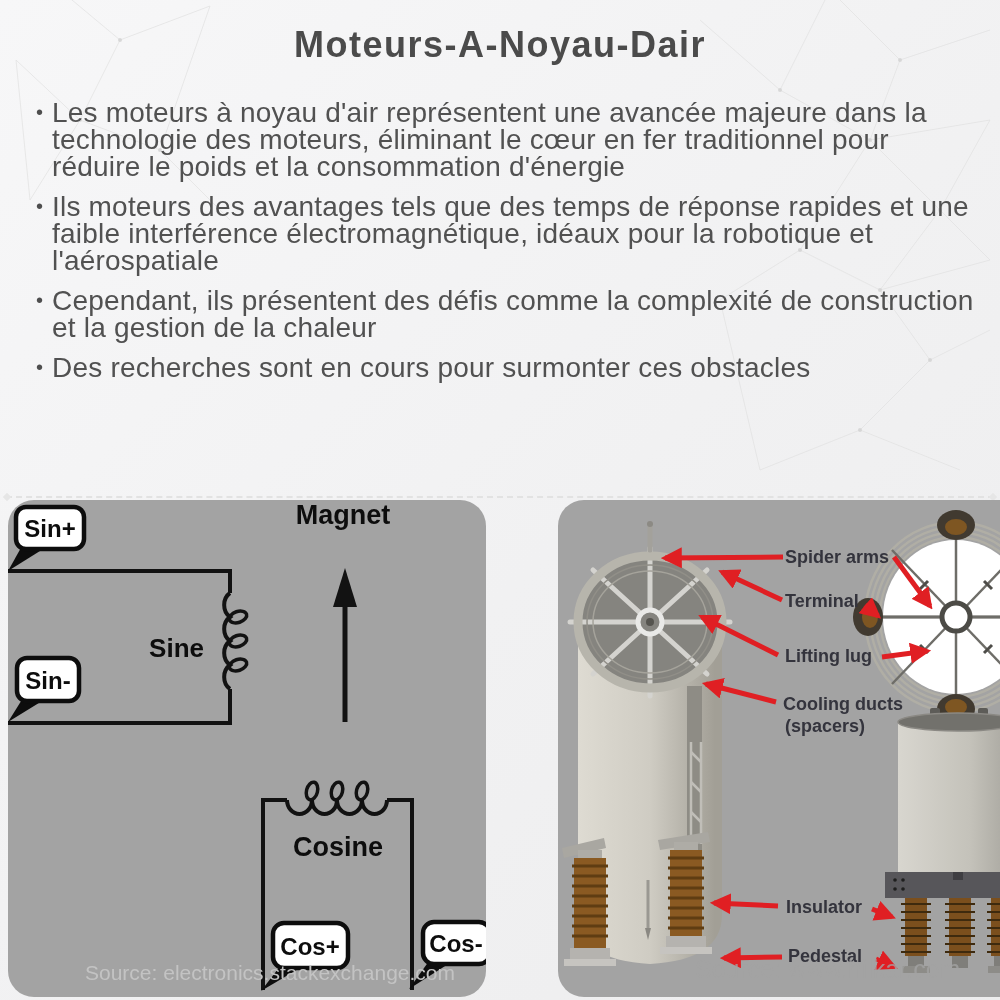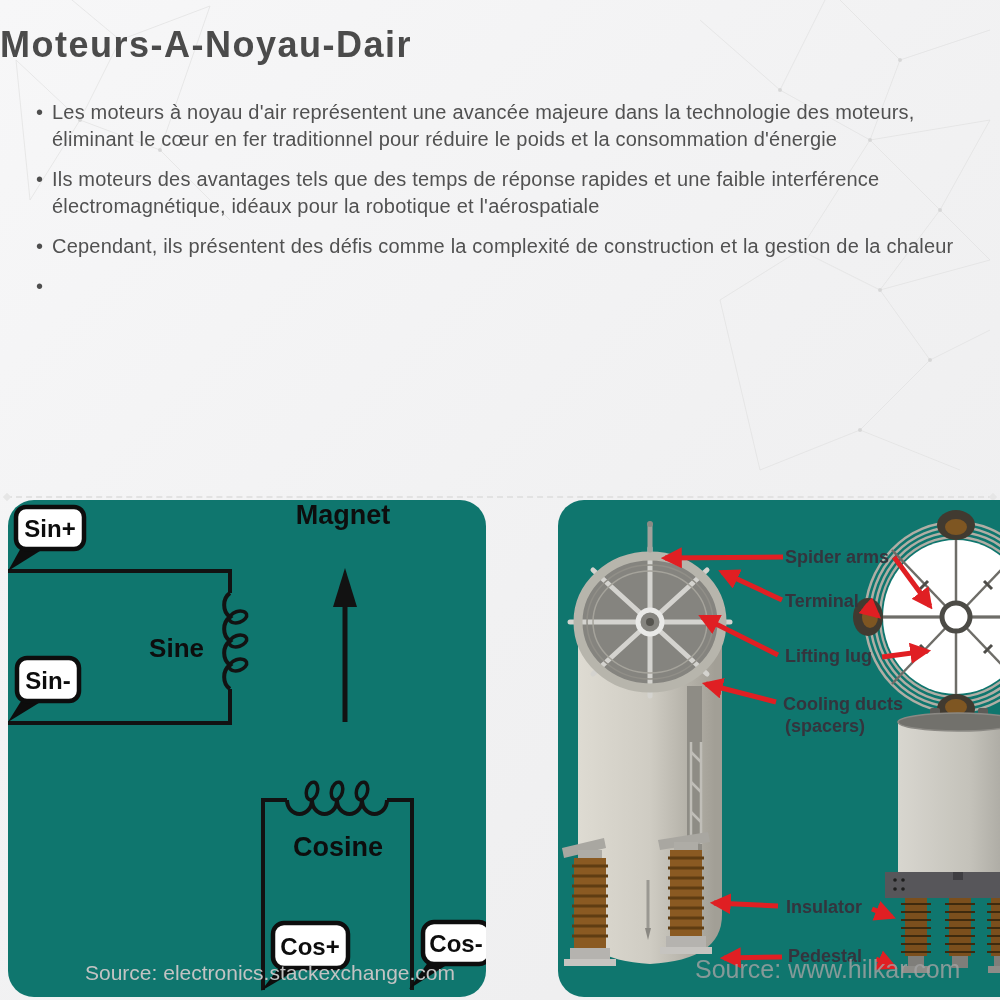--- a/index.html
+++ b/index.html
@@ -6,39 +6,39 @@
   html,body { width:1000px; height:1000px; }
   body {
     position:relative;
     font-family:"Liberation Sans", sans-serif;
     background:linear-gradient(135deg,#f7f7f8 0%,#f1f1f2 55%,#ededee 100%);
     overflow:hidden;
   }
   .mesh { position:absolute; top:0; left:0; z-index:0; pointer-events:none; }
   .title {
     position:absolute; top:24px; left:0; width:100%;
-    font-size:36px; font-weight:600;
+    text-align:center; font-size:36px; font-weight:600;
     letter-spacing:1.5px; color:#4b4b4b; z-index:2;
   }
   .bullets { position:absolute; top:99px; left:36px; right:26px; z-index:2; }
   .bullet-item { display:flex; gap:9px; margin-bottom:13px; }
   .bullet-dot { font-size:20px; line-height:27px; color:#4e4e4e; flex:0 0 auto; }
-  .bullet-text { font-size:20px; line-height:27px; color:#515151; letter-spacing:0.2px; }
+  .bullet-text { font-size:28px; line-height:27px; color:#515151; letter-spacing:0.2px; }
   .separator {
     position:absolute; top:496px; left:6px; right:6px; height:0;
     border-top:2px dashed #e2e2e2; z-index:1;
   }
   .separator::before, .separator::after {
     content:""; position:absolute; top:-4px; width:6px; height:6px;
     background:#e6e6e6; transform:rotate(45deg);
   }
   .separator::before { left:-2px; }
   .separator::after { right:-2px; }
   .card {
-    position:absolute; top:500px; height:497px; background:#0f766e;
+    position:absolute; top:500px; height:497px; background:#a3a3a3;
     border-radius:26px; z-index:1;
   }
   .card-left  { left:8px;   width:478px; overflow:visible; }
   .card-right { left:510px; width:482px; overflow:hidden;margin-left:48px; }
   .card svg { display:block; }
   .circ-label { font-weight:bold; fill:#0d0d0d; }
   .rx-label { font-weight:bold; fill:#34343d; font-size:18px; }
   .src-text { font-weight:normal; }
 </style>
 </head>
@@ -74,20 +74,21 @@
   <div class="bullet-item">
     <span class="bullet-dot">•</span>
     <span class="bullet-text">Ils moteurs des avantages tels que des temps de réponse rapides et une faible interférence électromagnétique, idéaux pour la robotique et l'aérospatiale</span>
   </div>
   <div class="bullet-item">
     <span class="bullet-dot">•</span>
     <span class="bullet-text">Cependant, ils présentent des défis comme la complexité de construction et la gestion de la chaleur</span>
   </div>
   <div class="bullet-item">
     <span class="bullet-dot">•</span>
+    <span class="bullet-text">Des recherches sont en cours pour surmonter ces obstacles</span>
   </div>
 </div>
 
 <div class="separator"></div>
 
 <div class="card card-left">
   <svg width="478" height="497" viewBox="0 0 478 497">
 
     <g stroke="#121212" stroke-width="4" fill="none">
       <path d="M0,71 H222 V93"></path>

